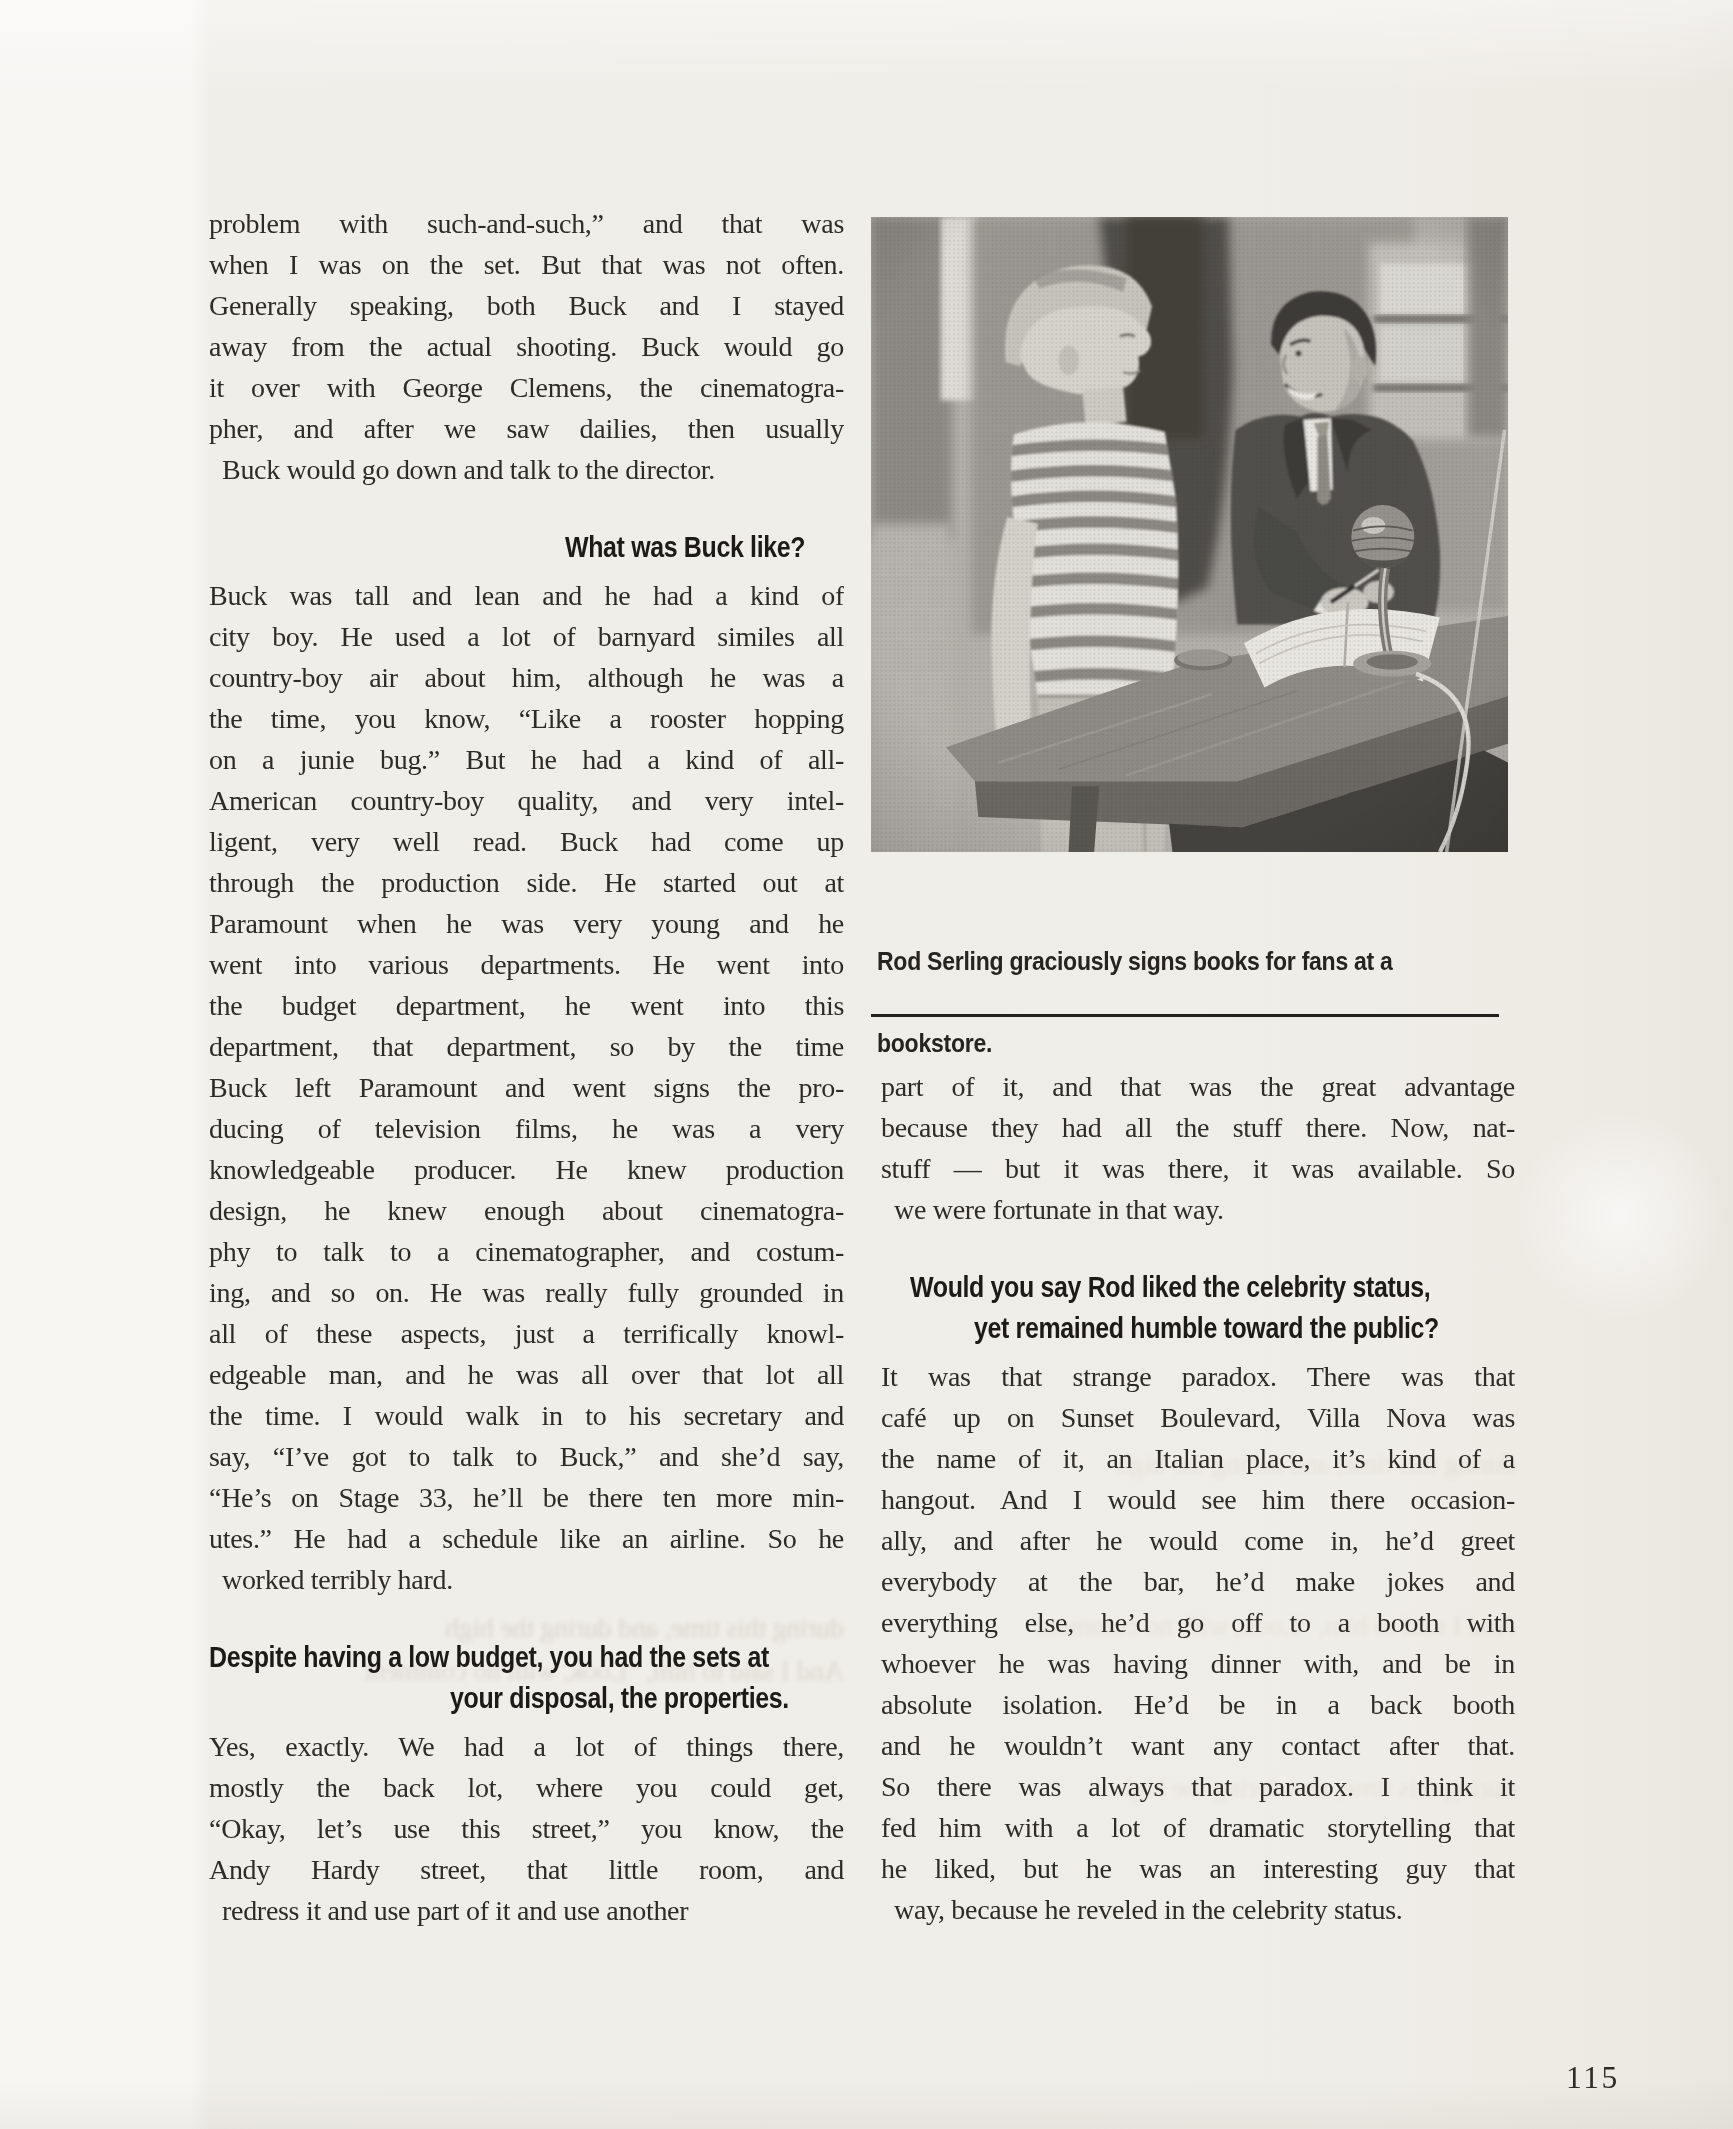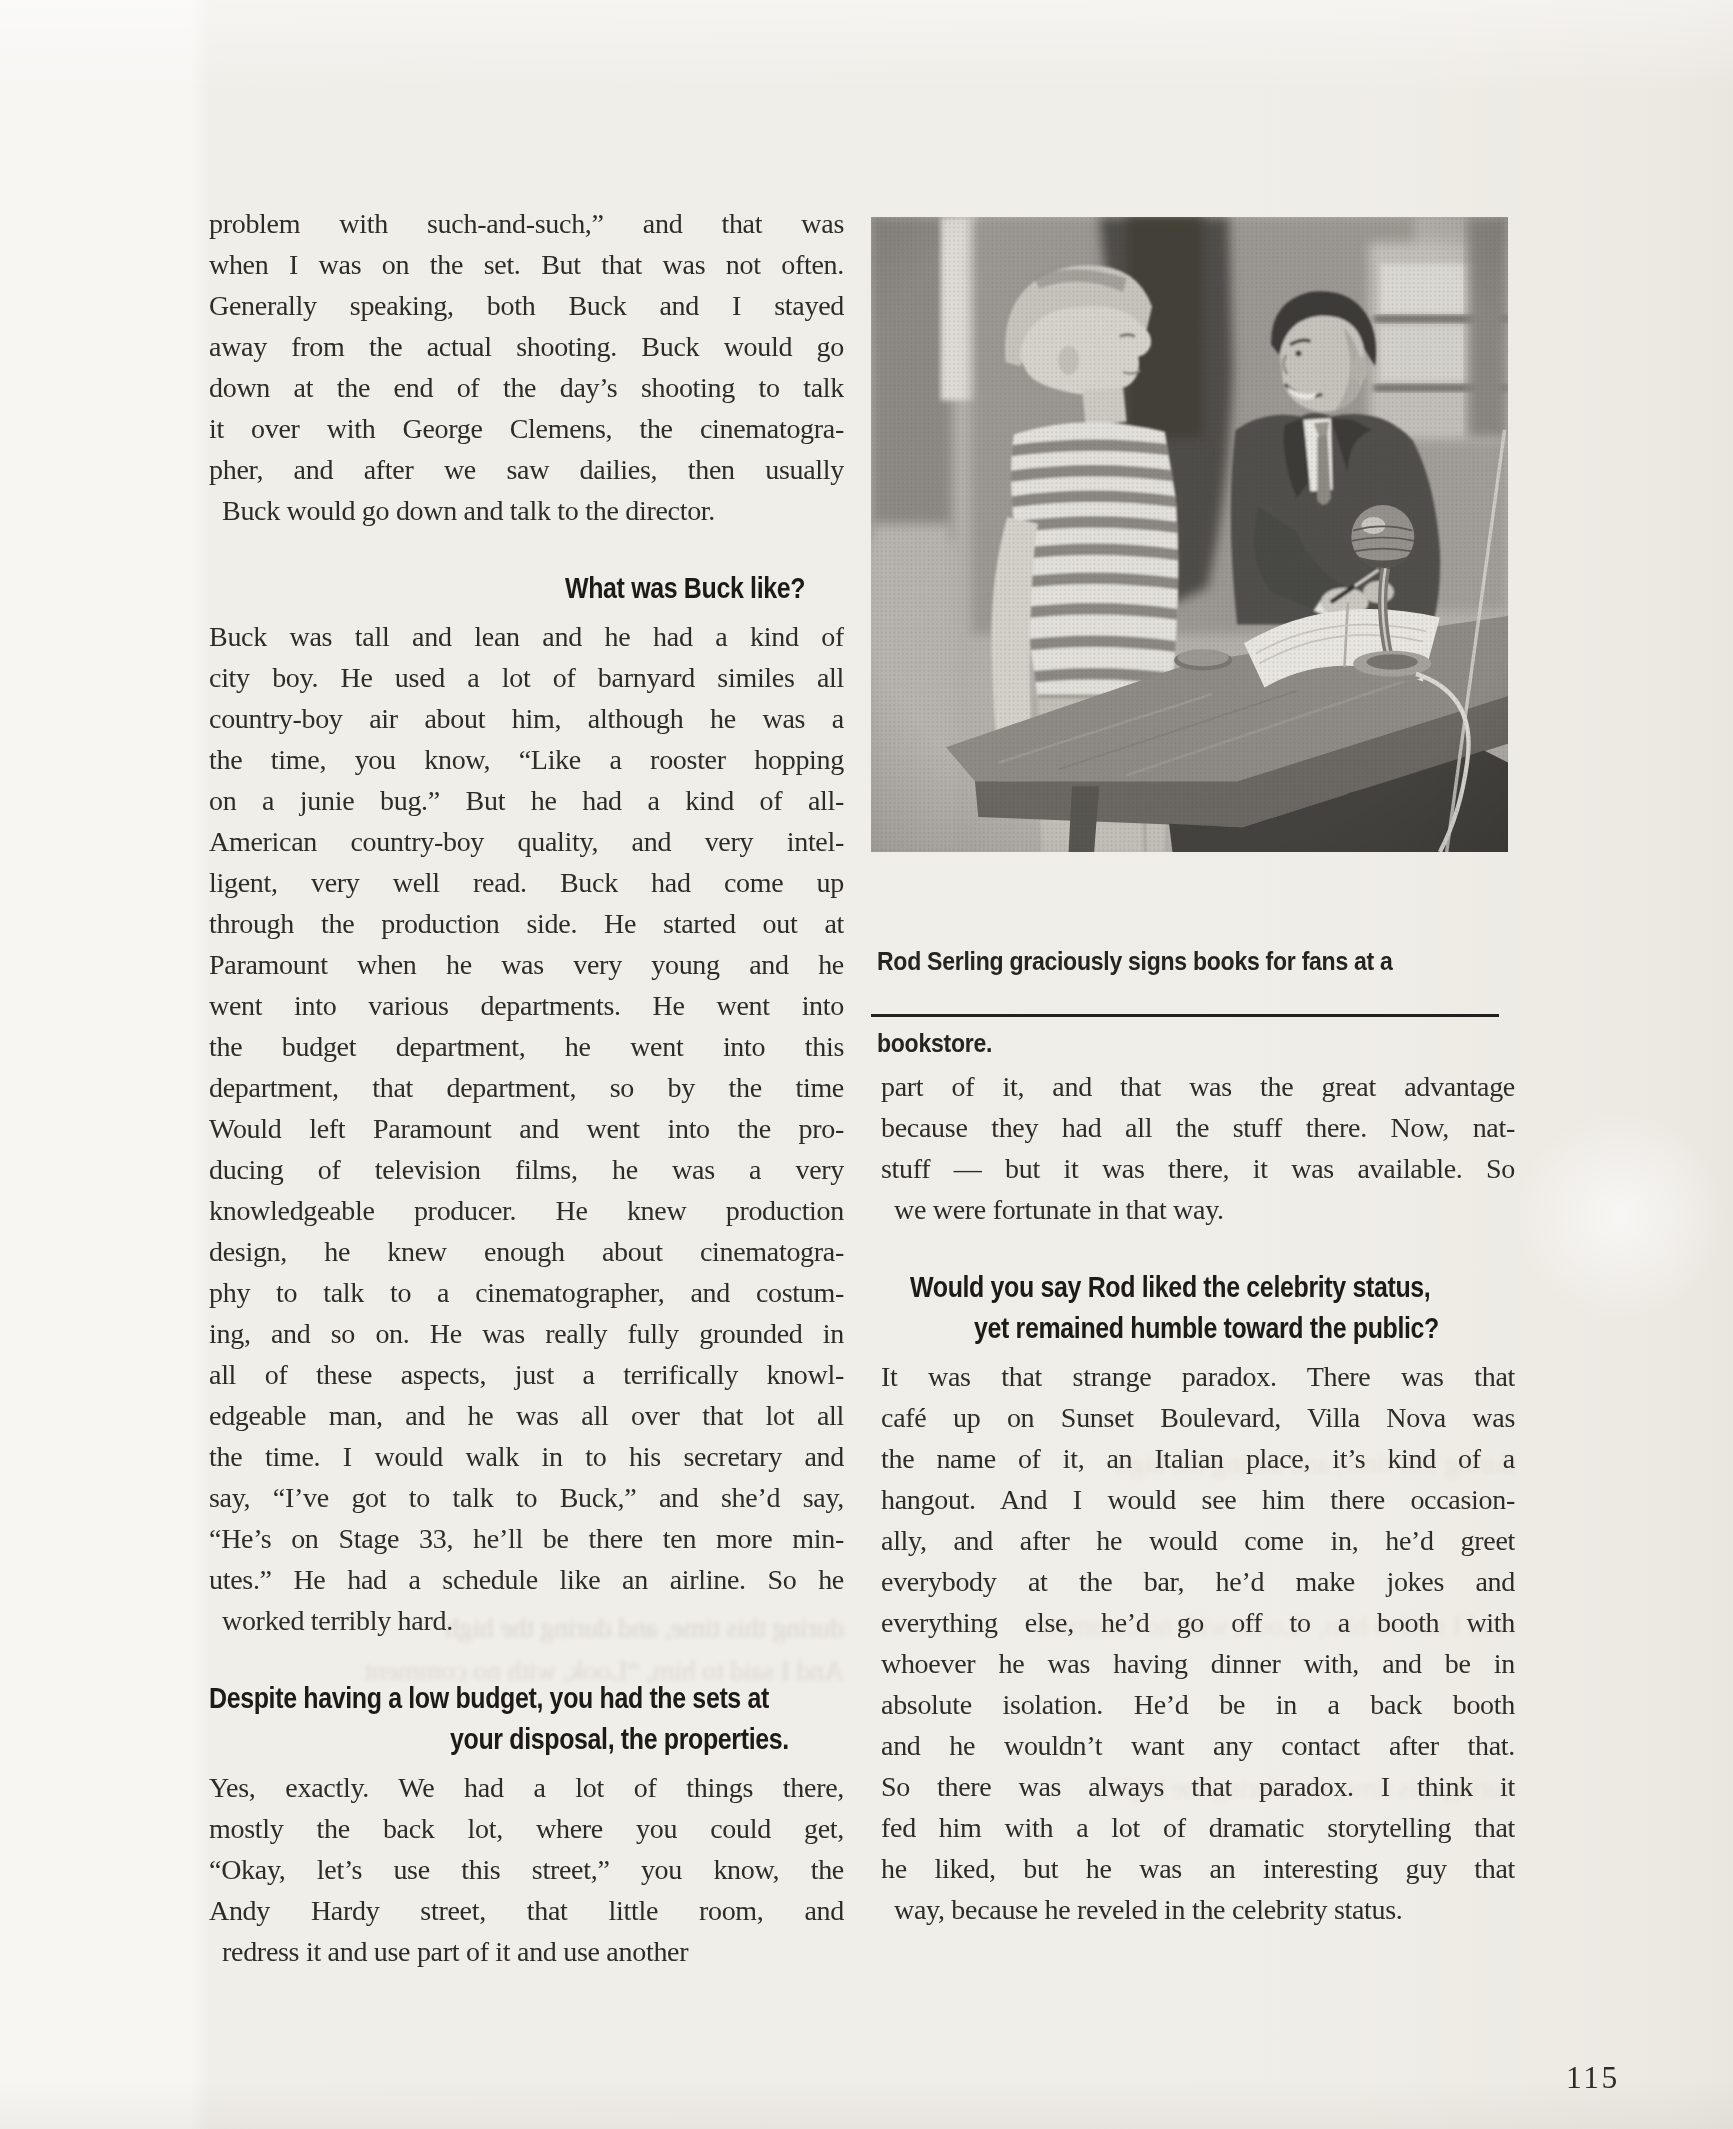--- a/index.html
+++ b/index.html
@@ -63,42 +63,41 @@
       <div class="ghost" style="left: 881px; top: 1610px; opacity: 0.09;">And I said to him, “Look, with no comment</div>
       <div class="ghost" style="left: 881px; top: 1772px; opacity: 0.08;">during this time, and during the high</div>
     </div>
 
   <div class="col left-col" id="leftCol">
       <div class="block paragraph">
         <div class="line">problem with such-and-such,” and that was</div>
         <div class="line">when I was on the set. But that was not often.</div>
         <div class="line">Generally speaking, both Buck and I stayed</div>
         <div class="line">away from the actual shooting. Buck would go</div>
-        <div class="line">down at the end of the day’s shooting to talk</div>
         <div class="line">it over with George Clemens, the cinematogra-</div>
         <div class="line">pher, and after we saw dailies, then usually</div>
         <div class="line last">Buck would go down and talk to the director.</div>
       </div>
       <div class="block heading">
         <div class="hline"><span class="hx">What was Buck like?</span></div>
       </div>
       <div class="block paragraph">
         <div class="line">Buck was tall and lean and he had a kind of</div>
         <div class="line">city boy. He used a lot of barnyard similes all</div>
         <div class="line">country-boy air about him, although he was a</div>
         <div class="line">the time, you know, “Like a rooster hopping</div>
         <div class="line">on a junie bug.” But he had a kind of all-</div>
         <div class="line">American country-boy quality, and very intel-</div>
         <div class="line">ligent, very well read. Buck had come up</div>
         <div class="line">through the production side. He started out at</div>
         <div class="line">Paramount when he was very young and he</div>
         <div class="line">went into various departments. He went into</div>
         <div class="line">the budget department, he went into this</div>
         <div class="line">department, that department, so by the time</div>
-        <div class="line">Would left Paramount and went into the pro-</div>
+        <div class="line">Buck left Paramount and went signs the pro-</div>
         <div class="line">ducing of television films, he was a very</div>
         <div class="line">knowledgeable producer. He knew production</div>
         <div class="line">design, he knew enough about cinematogra-</div>
         <div class="line">phy to talk to a cinematographer, and costum-</div>
         <div class="line">ing, and so on. He was really fully grounded in</div>
         <div class="line">all of these aspects, just a terrifically knowl-</div>
         <div class="line">edgeable man, and he was all over that lot all</div>
         <div class="line">the time. I would walk in to his secretary and</div>
         <div class="line">say, “I’ve got to talk to Buck,” and she’d say,</div>
         <div class="line">“He’s on Stage 33, he’ll be there ten more min-</div>

